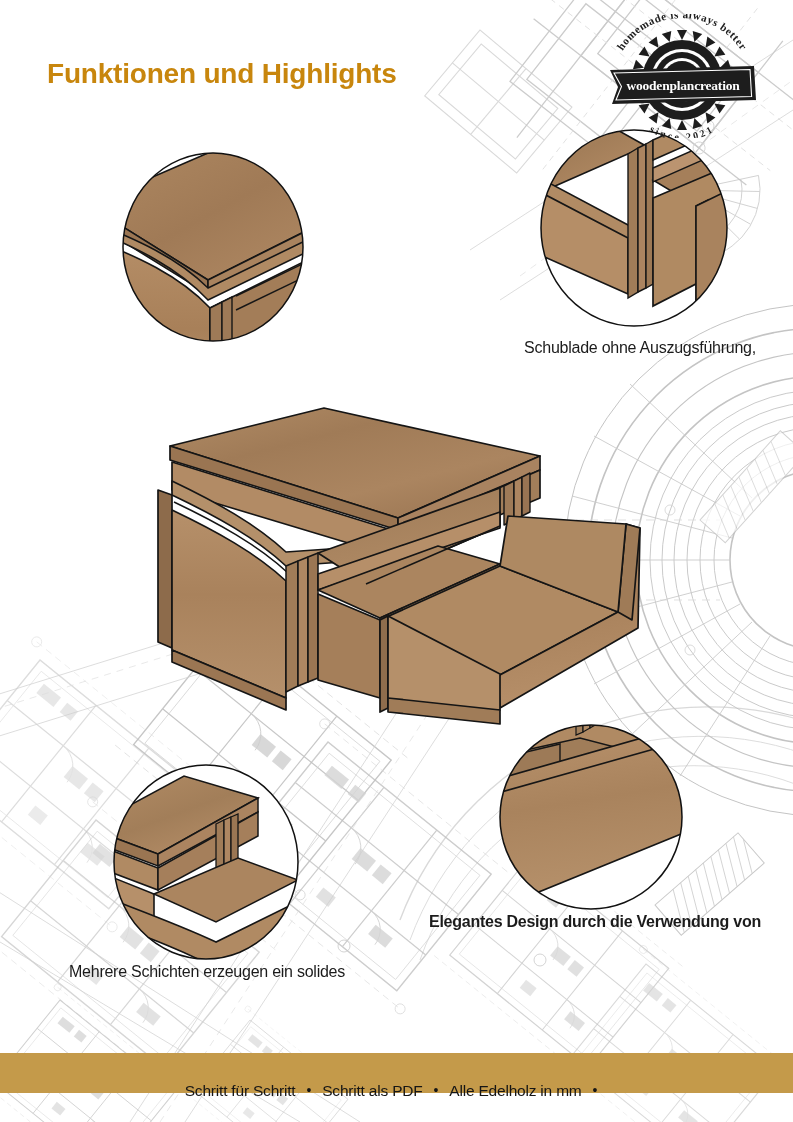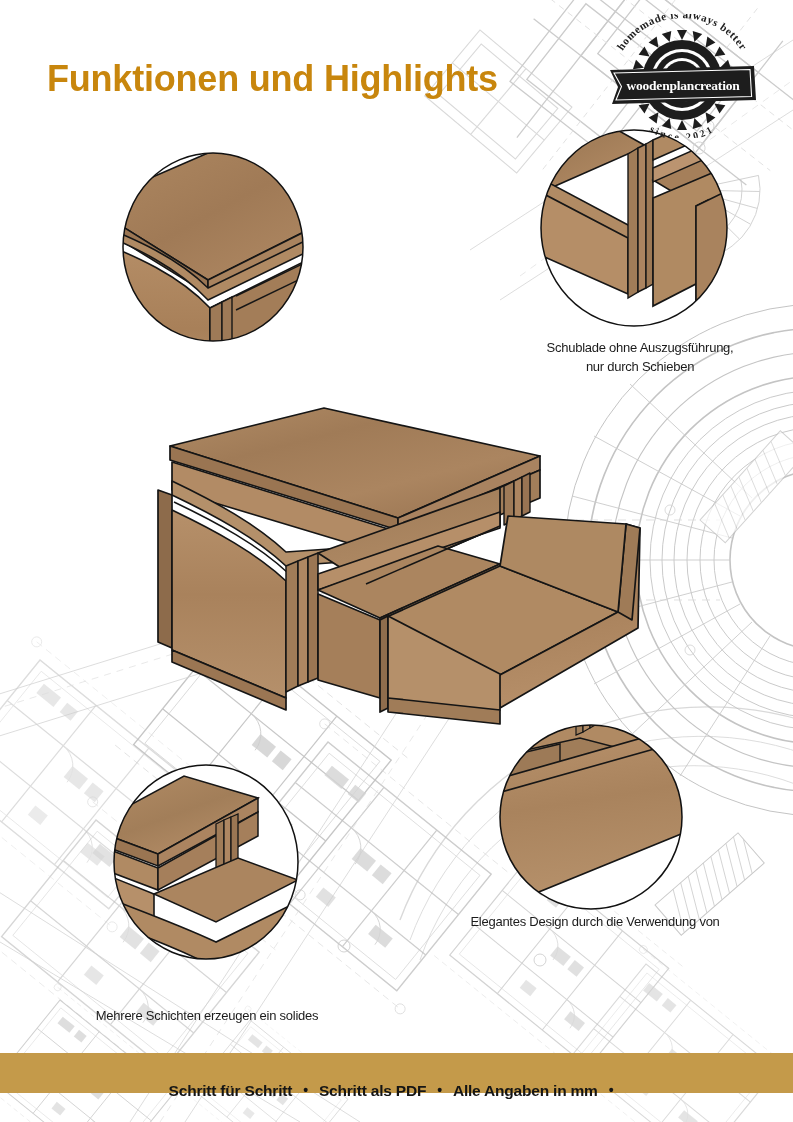--- a/index.html
+++ b/index.html
@@ -23,21 +23,21 @@
     position:absolute;inset:0;
     width:793px;height:1122px;
     pointer-events:none;
     z-index:0;
   }
 
   
   .title{
     position:absolute;
     left:47px;top:58px;
-    font-size:36px;
+    font-size:28px;
     font-weight:bold;
     letter-spacing:-0.2px;
     color:#c8860d;
     z-index:5;
     white-space:nowrap;
     font-family:"Liberation Sans", sans-serif;
   }
 
   
   .logo{
@@ -53,21 +53,21 @@
     z-index:4;
   }
   .detail svg{display:block;}
 
   
   .caption{
     position:absolute;
     z-index:7;
     text-align:center;
     color:#1b1b1b;
-    font-size:13px;
+    font-size:16px;
     line-height:19px;
     font-family:"Liberation Sans", sans-serif;
     letter-spacing:-0.25px;
     white-space:nowrap;
   }
   .caption span{display:block;}
 
   
   .hero{
     position:absolute;
@@ -85,21 +85,21 @@
     z-index:8;
     display:flex;
     align-items:center;
     justify-content:center;
   }
   .footer-inner{
     display:flex;
     align-items:center;
     gap:0;
     font-size:15.5px;
-    font-weight:bold;
+    font-weight:normal;
     color:#151515;
     letter-spacing:-0.2px;
     white-space:nowrap;
     font-family:"Liberation Sans", sans-serif;
     margin-top:36px;
   }
   .footer-item{padding:0 0;}
   .footer-sep{
     padding:0 11px;
     font-size:14px;
@@ -457,21 +457,20 @@
         <polygon points="117,70 230,22 230,120 117,178" fill="#b08a62" stroke="#161616" stroke-width="1.7"></polygon>
 
         <polygon points="160,78 172,72 172,190 160,196" fill="#9c7854" stroke="#161616" stroke-width="1.5"></polygon>
         <polygon points="160,78 230,44 230,150 160,196" fill="#a9835e" stroke="#161616" stroke-width="1.6"></polygon>
       </g>
       <ellipse cx="98" cy="100" rx="93" ry="98" fill="none" stroke="#111111" stroke-width="1.5"></ellipse>
     </svg>
   </div>
   <div class="caption" style="left:495px;top:338px;width:290px;">
     <span>Schublade ohne Auszugsführung,</span>
-    <span>nur durch Schieben</span>
   </div>
 
   <svg class="hero" viewBox="0 0 512 348" xmlns="http://www.w3.org/2000/svg">
     <defs>
       <linearGradient id="topG" x1="0" y1="0" x2="0.85" y2="1">
         <stop offset="0" stop-color="#b18c66"></stop>
         <stop offset="0.35" stop-color="#a07b57"></stop>
         <stop offset="0.7" stop-color="#ab8560"></stop>
         <stop offset="1" stop-color="#9a7552"></stop>
       </linearGradient>
@@ -584,21 +583,21 @@
 
         <polygon points="46,132 130,96 190,118 108,160" fill="#ab855f" stroke="#161616" stroke-width="1.5"></polygon>
 
         <path d="M-26,150 C30,172 70,186 108,206 L230,146 L230,120 L108,180 C70,162 30,148 -26,126 Z" fill="#b08a63" stroke="#161616" stroke-width="1.6"></path>
         <path d="M-26,164 C30,186 70,200 108,220 L230,160" fill="none" stroke="#161616" stroke-width="1.4"></path>
         <polygon points="-26,172 108,226 230,166 230,240 -26,240" fill="#b5906a" stroke="none"></polygon>
       </g>
       <ellipse cx="98" cy="100" rx="92" ry="97" fill="none" stroke="#111111" stroke-width="1.5"></ellipse>
     </svg>
   </div>
-  <div class="caption" style="left:22px;top:962px;width:370px;margin-top:44px;">
+  <div class="caption" style="left:22px;top:962px;width:370px;">
     <span>Mehrere Schichten erzeugen ein solides</span>
   </div>
 
   <div class="detail" style="left:494px;top:722px;width:194px;height:190px;">
     <svg viewBox="0 0 194 190" xmlns="http://www.w3.org/2000/svg">
       <defs>
         <clipPath id="clipD4">
             <ellipse cx="97" cy="95" rx="91" ry="92"></ellipse>
           </clipPath>
         <linearGradient id="wF4" x1="0" y1="0" x2="0.2" y2="1">
@@ -623,28 +622,28 @@
 
         <polygon points="-14,62 176,8 186,20 192,110 30,176 -14,140" fill="url(#wF4)" stroke="#161616" stroke-width="1.8"></polygon>
 
         <path d="M-14,76 L178,22" fill="none" stroke="#161616" stroke-width="1.5"></path>
 
         <polygon points="-20,60 -8,64 -8,142 -20,138" fill="#8f6d4d" stroke="#161616" stroke-width="1.3"></polygon>
       </g>
       <ellipse cx="97" cy="95" rx="91" ry="92" fill="none" stroke="#111111" stroke-width="1.5"></ellipse>
     </svg>
   </div>
-  <div class="caption" style="left:412px;top:912px;width:366px;">
+  <div class="caption" style="left:412px;top:912px;width:366px;font-weight:bold;">
     <span>Elegantes Design durch die Verwendung von</span>
   </div>
 
   <div class="footer-bar">
     <div class="footer-inner">
       <span class="footer-item">Schritt für Schritt</span>
       <span class="footer-sep">•</span>
       <span class="footer-item">Schritt als PDF</span>
       <span class="footer-sep">•</span>
-      <span class="footer-item">Alle Angaben in mm</span>
+      <span class="footer-item">Alle Edelholz in mm</span>
       <span class="footer-sep">•</span>
     </div>
   </div>
 
 </div>
 
 </body></html>

